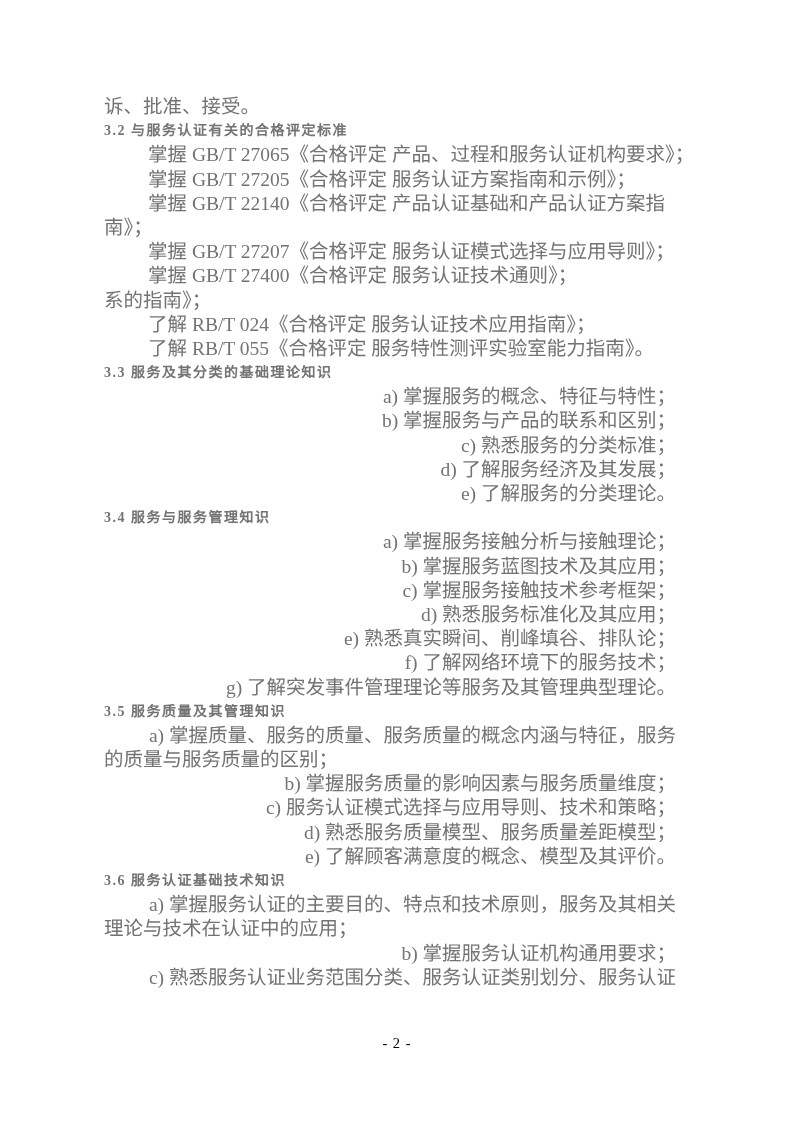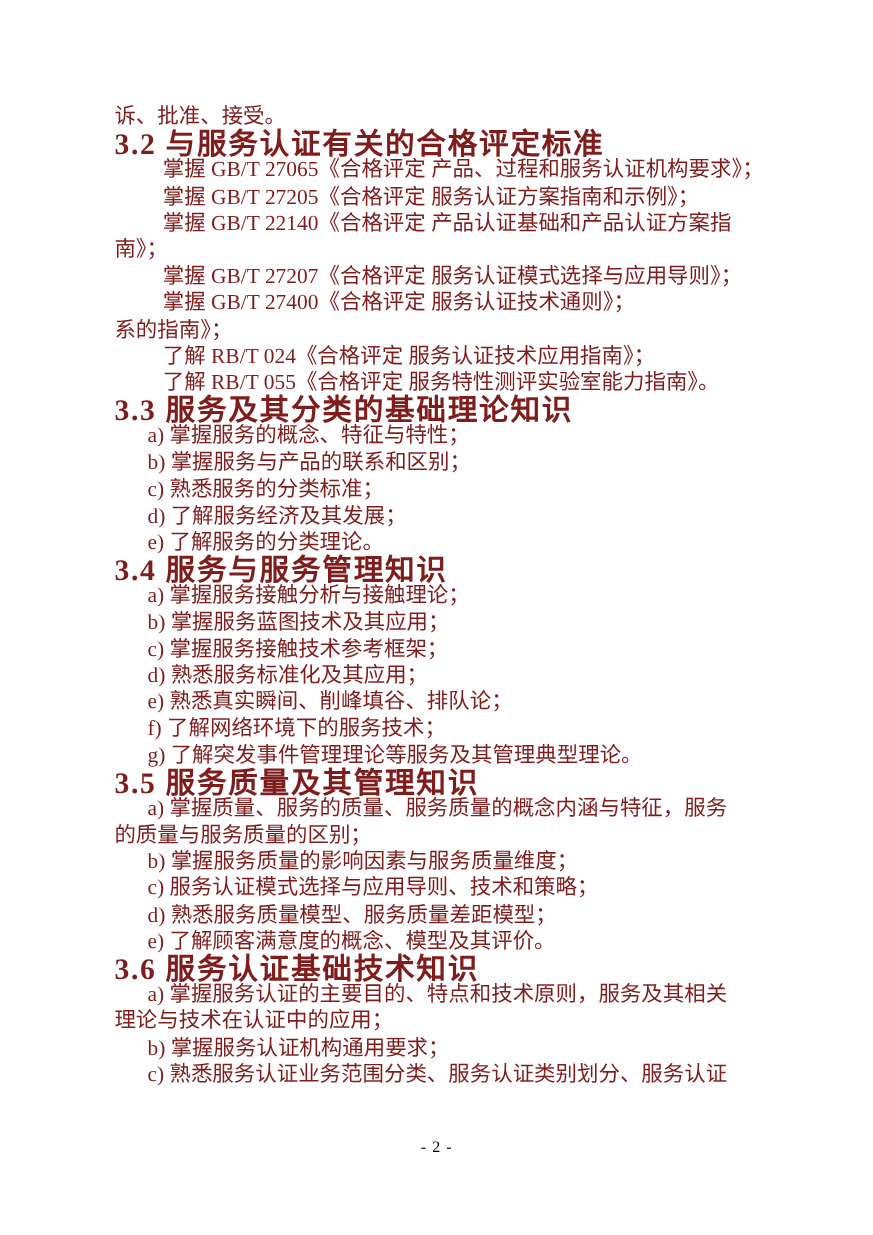--- a/index.html
+++ b/index.html
@@ -27,31 +27,32 @@
     position: absolute;
     left: 104px;
     top: 95px;
     width: 572px;
   }
   .line {
     font-size: 19.5px;
     line-height: 24.2px;
     height: 24.2px;
     white-space: pre;
-    color: #7f1d1d;
+    color: #737373;
   }
   .line.indent {
     padding-left: 44px;
   }
   .line.list {
     padding-left: 30px;
+    text-align: right;
   }
   .line.heading {
     font-weight: bold;
-    font-size: 27px;
+    font-size: 14px;
     letter-spacing: 1.5px;
   }
   .page-number {
     position: absolute;
     top: 1035px;
     left: 0;
     width: 794px;
     text-align: center;
     font-size: 14.5px;
     letter-spacing: 1px;

